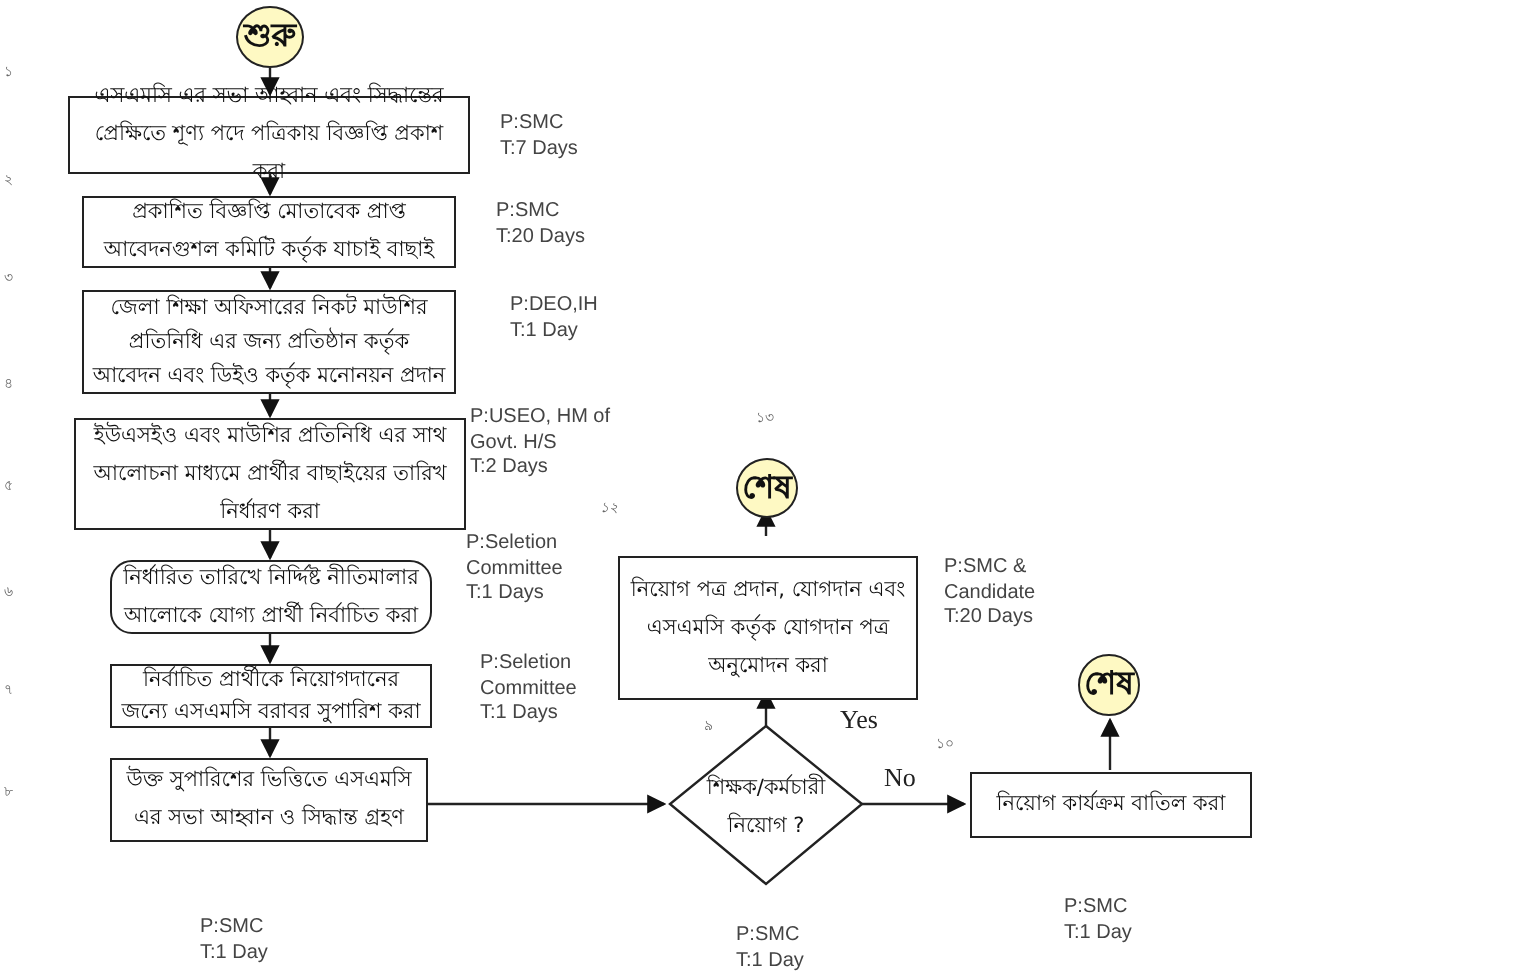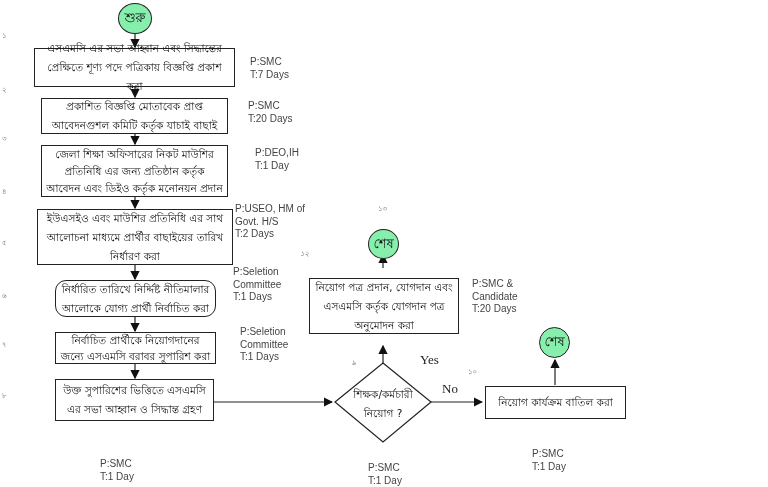--- a/index.html
+++ b/index.html
@@ -1,22 +1,22 @@
 <!DOCTYPE html>
 <html><head>
   <meta charset="utf-8">
   <style>
     html, body { margin: 0; padding: 0; background: #ffffff; }
     body { width: 768px; height: 487px; position: relative; overflow: hidden;
            font-family: "DejaVu Sans", sans-serif; color: #111; }
     .box { position: absolute; border: 1.3px solid #222; background: #fff;
            display: flex; align-items: center; justify-content: center; text-align: center;
            font-size: 10.5px; line-height: 19px; box-sizing: border-box; padding: 0 4px; }
-    .circle { position: absolute; border: 1.3px solid #222; border-radius: 50%; background: #86efac;
-              display: flex; align-items: center; justify-content: center; font-size: 13px; box-sizing: border-box; }
+    .circle { position: absolute; border: 1.3px solid #222; border-radius: 50%; background: #fef9c3;
+              display: flex; align-items: center; justify-content: center; font-size: 16px; box-sizing: border-box; font-weight: bold; }
     .anno { position: absolute; font-family: "Liberation Sans", sans-serif; font-size: 10px;
             color: #444; text-align: left; line-height: 12.5px; white-space: pre-line; }
     .num { position: absolute; font-size: 7px; color: #666; }
     .yn { position: absolute; font-family: "Liberation Serif", serif; font-size: 13px; color: #222; }
     svg.lines { position: absolute; left: 0; top: 0; }
     .diamond-text { position: absolute; font-size: 10.5px; text-align: center; line-height: 19px; }
   </style>
 </head>
 <body>
 
@@ -94,19 +94,19 @@
 
 <span class="num" style="left:468px;top:366px;">১০</span>
 <div class="box" style="left:485px;top:386px;width:141px;height:33px;">নিয়োগ কার্যক্রম বাতিল করা</div>
 <div class="anno" style="left:532px;top:448px;width:45px;">P:SMC
 T:1 Day</div>
 
 <span class="num" style="left:551px;top:325px;text-align:right;">১১</span>
 <div class="circle" style="left:539px;top:327px;width:31px;height:31px;">শেষ</div>
 
 <span class="num" style="left:300px;top:248px;font-style:italic;">১২</span>
-<div class="box" style="left:309px;top:278px;width:150px;height:56px;">নিয়োগ পত্র প্রদান, যোগদান এবং এসএমসি কর্তৃক যোগদান পত্র অনুমোদন করা</div>
+<div class="box" style="left:309px;top:278px;width:150px;height:72px;">নিয়োগ পত্র প্রদান, যোগদান এবং এসএমসি কর্তৃক যোগদান পত্র অনুমোদন করা</div>
 <div class="anno" style="left:472px;top:278px;width:60px;">P:SMC &amp;
 Candidate
 T:20 Days</div>
 
 <span class="num" style="left:378px;top:203px;">১৩</span>
 <div class="circle" style="left:368px;top:229px;width:31px;height:30px;">শেষ</div>
 
 </body></html>

